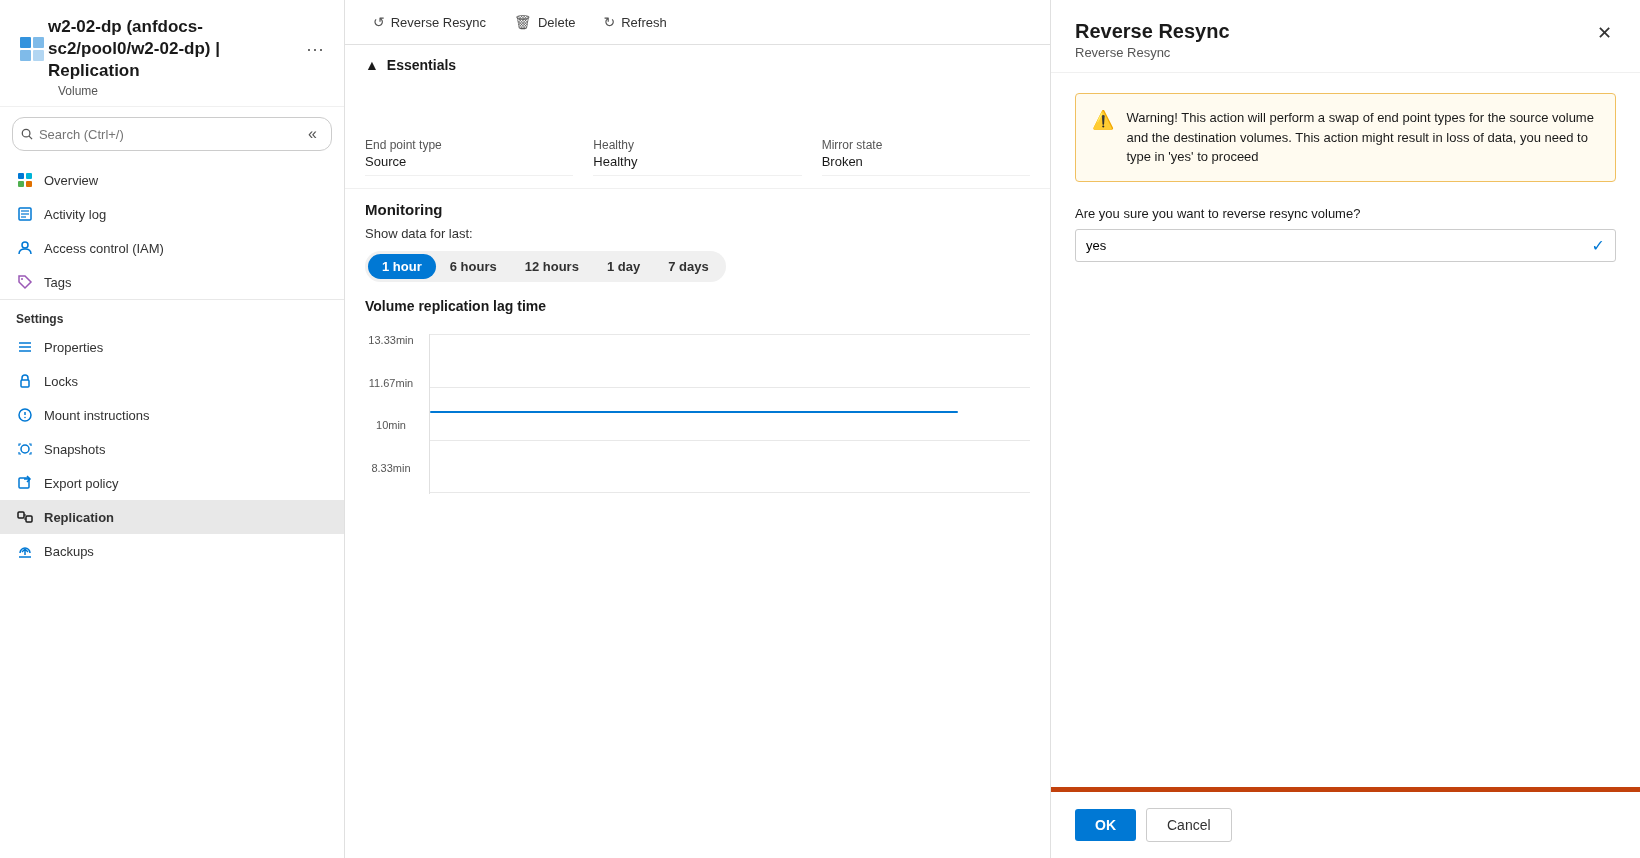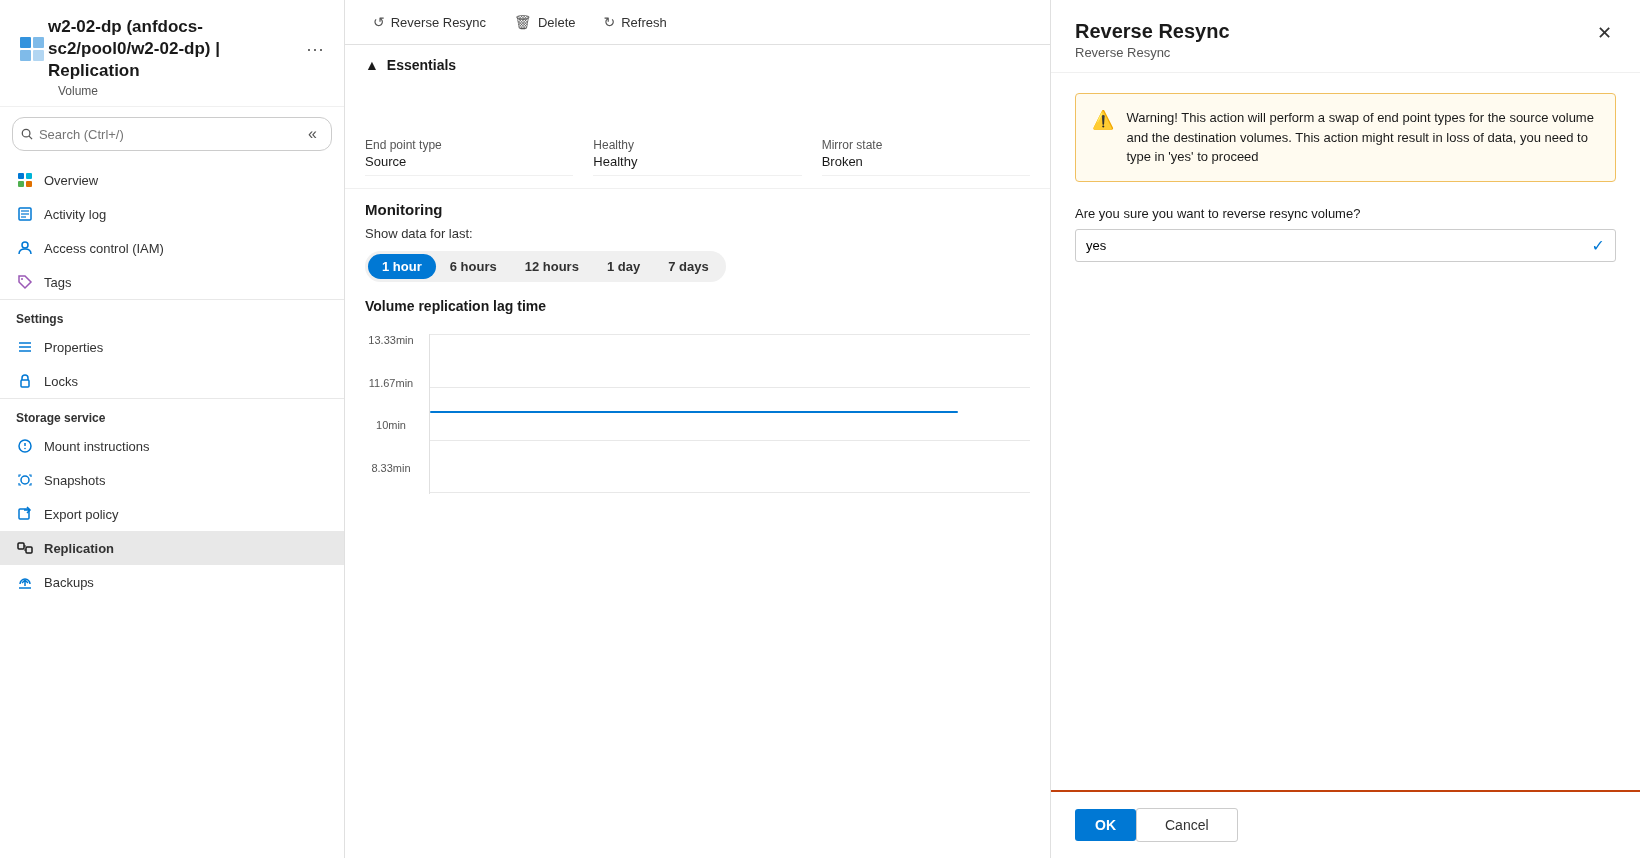--- a/index.html
+++ b/index.html
@@ -401,42 +401,43 @@
       color: #000000;
     }
 
     .confirm-check {
       font-size: 16px;
       color: #0078d4;
     }
 
     .panel-footer {
       padding: 16px 24px;
-      border-top: 2px solid #c2410c;
-      display: flex;
+      border-top: 5px solid #c2410c;
+      display: flex;
+      gap: 10px;
       align-items: center;
     }
 
     .btn-primary {
       background: #0078d4;
       color: #fff;
       border: none;
       border-radius: 3px;
       padding: 8px 20px;
       font-size: 14px;
       font-weight: 600;
       cursor: pointer;
     }
 
     .btn-secondary {
       background: #fff;
       color: #323232;
       border: 1px solid #ccc;
       border-radius: 3px;
-      padding: 8px 28px;
+      padding: 8px 20px;
       font-size: 14px;
       cursor: pointer;
     }
 
     
     .left-panel .nav-list::-webkit-scrollbar { width: 4px; }
     .left-panel .nav-list::-webkit-scrollbar-thumb { background: #ccc; border-radius: 2px; }
   </style>
 </head>
 <body>
@@ -522,21 +523,20 @@
     <li class="nav-item">
       <span class="nav-icon">
         <svg width="16" height="16" viewBox="0 0 16 16" fill="none">
           <rect x="4" y="7" width="8" height="7" rx="1" stroke="#0078d4" stroke-width="1.5"></rect>
           <path d="M5 7V5a3 3 0 0 1 6 0v2" stroke="#0078d4" stroke-width="1.5"></path>
         </svg>
       </span>
       <span>Locks</span>
     </li>
 
-    <div class="section-label">Storage service</div>
 
     <li class="nav-item">
       <span class="nav-icon">
         <svg width="16" height="16" viewBox="0 0 16 16" fill="none">
           <circle cx="8" cy="8" r="6" stroke="#0078d4" stroke-width="1.5"></circle>
           <line x1="8" y1="5" x2="8" y2="8" stroke="#0078d4" stroke-width="1.5"></line>
           <circle cx="8" cy="10.5" r="0.8" fill="#0078d4"></circle>
         </svg>
       </span>
       <span>Mount instructions</span>

